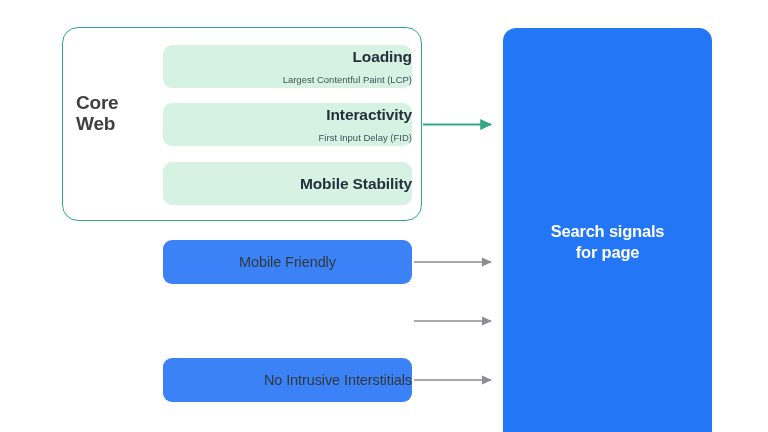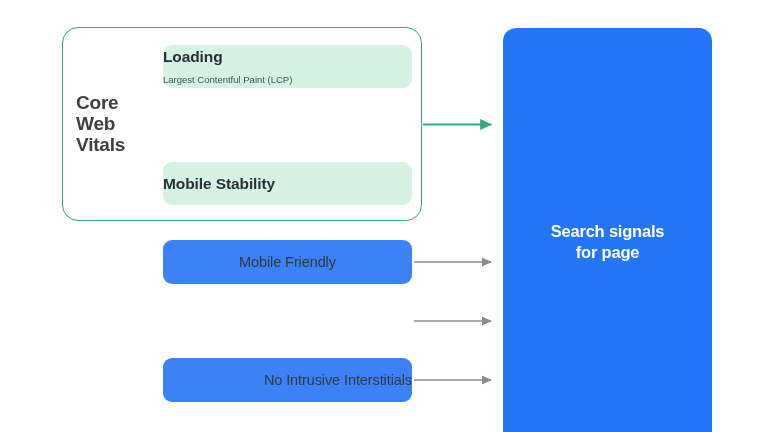--- a/index.html
+++ b/index.html
@@ -49,21 +49,21 @@
   
   .metric-card {
     position: absolute;
     left: 163px;
     width: 249px;
     height: 43px;
     background: #d5f2e3;
     border-radius: 9px;
     display: flex;
     flex-direction: column;
-    align-items: flex-start;
+    align-items: flex-end;
     justify-content: center;
     box-sizing: border-box;
   }
   .metric-card.m0 { top: 45px; }
   .metric-card.m1 { top: 103px; }
   .metric-card.m2 { top: 162px; }
 
   .metric-title {
     color: #27313c;
     font-size: 15.5px;
@@ -141,28 +141,31 @@
 </head>
 <body>
 
 <div id="canvas">
 
   <div class="cwv-group"></div>
 
   <div class="cwv-label">
     <span>Core</span>
     <span>Web</span>
-    <span>Vitals</span>
   </div>
 
   <div class="metric-card m0">
     <div class="metric-title">Loading</div>
     <div class="metric-sub">Largest Contentful Paint (LCP)</div>
   </div>
 
+  <div class="metric-card m1">
+    <div class="metric-title">Interactivity</div>
+    <div class="metric-sub">First Input Delay (FID)</div>
+  </div>
 
   <div class="metric-card m2">
     <div class="metric-title">Mobile Stability</div>
   </div>
 
   <div class="signal-card s0">
     <div class="signal-label">Mobile Friendly</div>
   </div>
 
 

